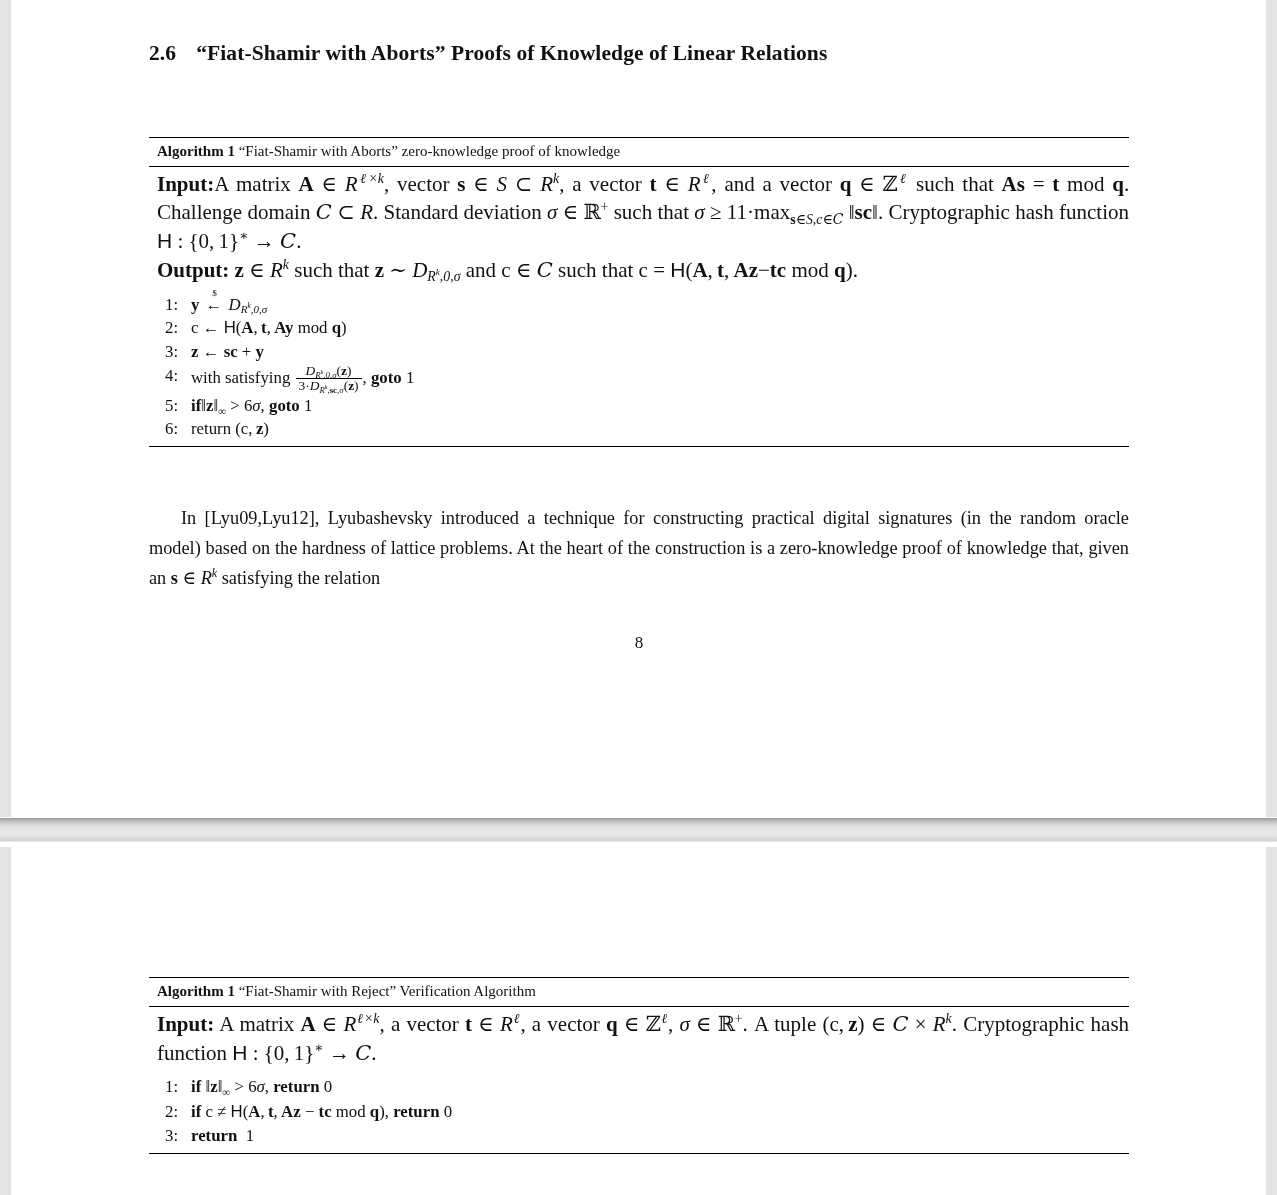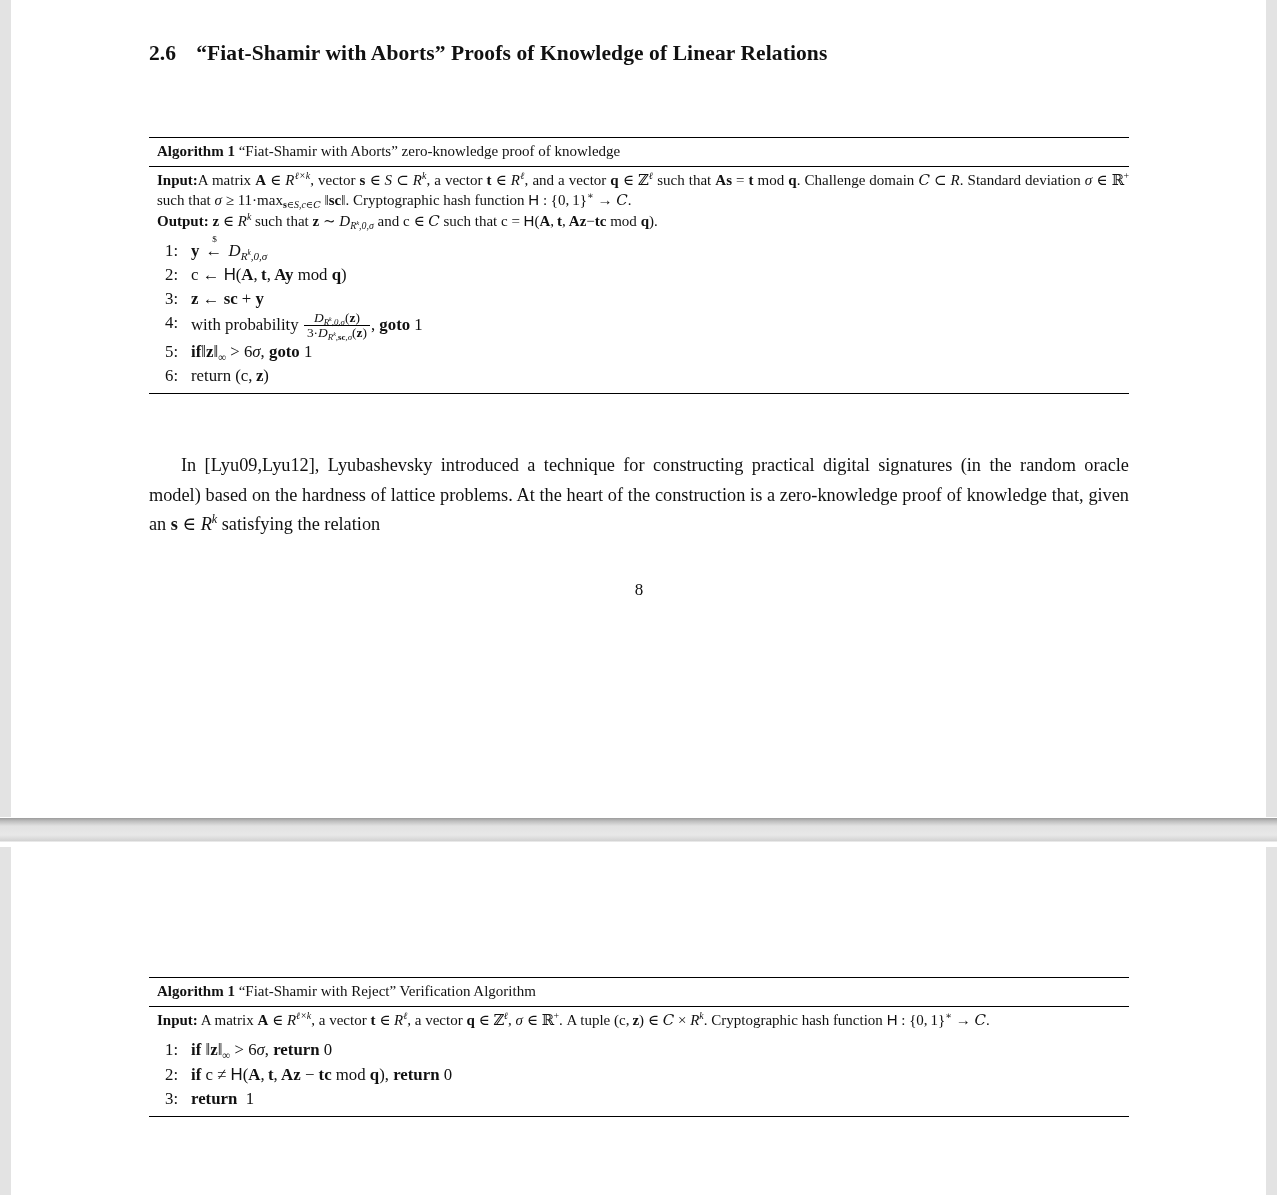--- a/index.html
+++ b/index.html
@@ -64,21 +64,21 @@
   .rule-thin  { border-top: 1.1px solid #000; }
 
   .algo-title {
     font-size: 15px;
     padding: 4px 0 5px 8px;
     line-height: 1.25;
   }
   .algo-title b { font-weight: bold; }
 
   .algo-body {
-    font-size: 15px;
+    font-size: 21px;
     line-height: 1.37;
     padding: 3px 0 4px 8px;
     text-align: justify;
   }
   .algo-body .blk { display: block; }
 
   ol.steps {
     list-style: none;
     margin: 4px 0 5px 0;
     padding: 0 0 0 8px;
@@ -195,21 +195,21 @@
 
           <span class="blk"><b>Output:</b> <span class="mb">z</span> <span class="op">∈</span> <span class="mi">R</span><sup class="sp"><span class="mi">k</span></sup> such that <span class="mb">z</span> <span class="op">∼</span> <span class="mi">D</span><sub class="sb"><span class="mi">R</span><sup class="sp"><span class="mi">k</span></sup><span class="mi">,0,σ</span></sub> and c <span class="op">∈</span> <span class="cal">C</span> such that c = <span class="sans">H</span>(<span class="mb">A</span>, <span class="mb">t</span>, <span class="mb">Az</span><span class="op">−</span><span class="mb">tc</span> <span class="up">mod</span> <span class="mb">q</span>).</span>
         </div>
 
         <ol class="steps">
           <li><span class="mb">y</span>
             <span class="arrowdollar"><span class="dollar">$</span><span class="op">←</span></span>
             <span class="mi">D</span><sub class="sb"><span class="mi">R</span><sup class="sp"><span class="mi">k</span></sup><span class="mi">,0,σ</span></sub></li>
           <li>c <span class="op">←</span> <span class="sans">H</span>(<span class="mb">A</span>, <span class="mb">t</span>, <span class="mb">Ay</span> <span class="up">mod</span> <span class="mb">q</span>)</li>
           <li><span class="mb">z</span> <span class="op">←</span> <span class="mb">sc</span> + <span class="mb">y</span></li>
-          <li><span>with probability</span>
+          <li><span>with satisfying</span>
             <span class="frac">
               <span class="num"><span class="mi">D</span><sub class="sb"><span class="mi">R</span><sup class="sp"><span class="mi">k</span></sup><span class="mi">,0,σ</span></sub>(<span class="mb">z</span>)</span>
               <span class="den">3<span class="op">·</span><span class="mi">D</span><sub class="sb"><span class="mi">R</span><sup class="sp"><span class="mi">k</span></sup><span class="mi">,</span><span class="mb">sc</span><span class="mi">,σ</span></sub>(<span class="mb">z</span>)</span>
             </span>, <b>goto</b> 1</li>
           <li><b>if</b><span class="op">‖</span><span class="mb">z</span><span class="op">‖</span><sub class="sb"><span class="op">∞</span></sub> <span class="op">&gt;</span> 6<span class="mi">σ</span>, <b>goto</b> 1</li>
           <li><span>return</span> (c, <span class="mb">z</span>)</li>
         </ol>
 
         <div class="rule-thick"></div>
       </div>

